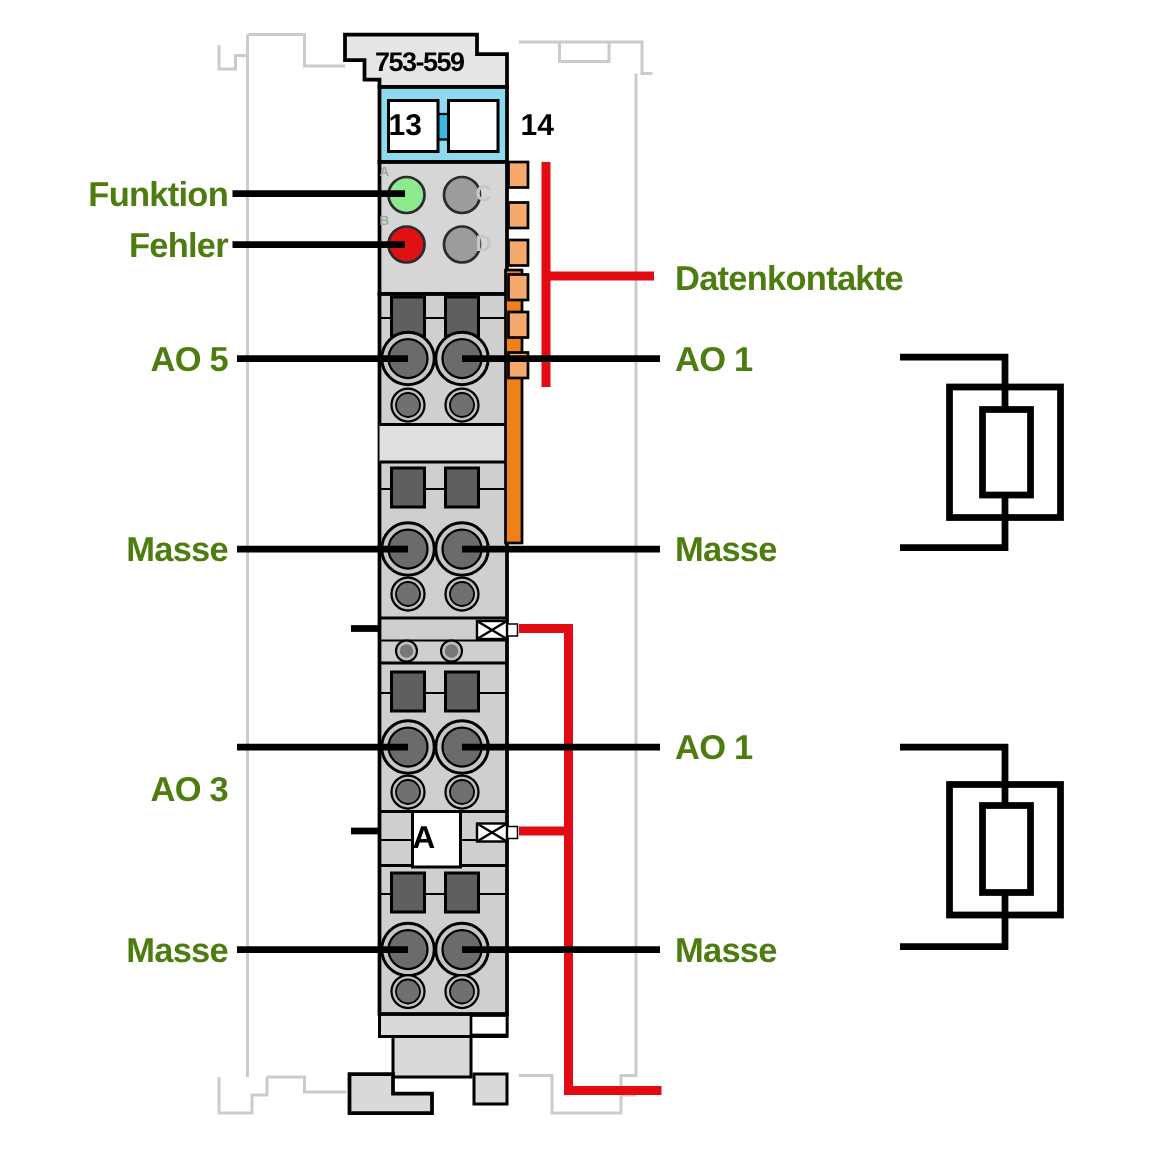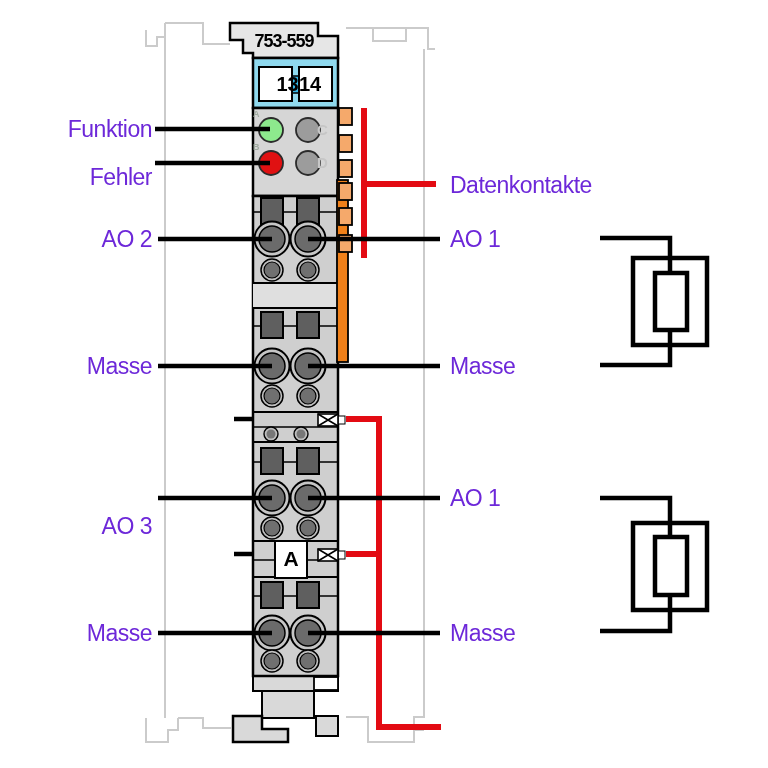--- a/index.html
+++ b/index.html
@@ -1,26 +1,26 @@
 <!DOCTYPE html>
 <html><head>
 <meta charset="utf-8">
 <style>
   html,body{margin:0;padding:0;background:#ffffff;}
   .stage{position:relative;width:768px;height:768px;background:#ffffff;overflow:hidden;
          font-family:"Liberation Sans","DejaVu Sans",sans-serif;}
   .stage svg{position:absolute;left:0;top:0;}
-  .lbl{position:absolute;height:28px;line-height:28px;font-size:23px;font-weight:400;
-       color:#6d28d9;white-space:nowrap;letter-spacing:-0.5px;}
+  .lbl{position:absolute;height:28px;line-height:28px;font-size:23px;font-weight:700;
+       color:#4d7c0f;white-space:nowrap;letter-spacing:-0.5px;}
   .lbl.l{right:616px;text-align:right;}
   .lbl.r{left:450px;text-align:center;}
-  .mtxt{position:absolute;color:#000;font-weight:700;text-align:center;white-space:nowrap;}
+  .mtxt{position:absolute;color:#000;font-weight:700;text-align:left;white-space:nowrap;}
   .part{left:250px;top:27px;width:68px;height:28px;line-height:28px;font-size:18px;letter-spacing:-1px;}
   .t13{left:259px;top:68px;width:57px;height:32px;line-height:32px;font-size:20px;}
-  .t14{left:299px;top:68px;width:14px;height:32px;line-height:32px;font-size:20px;}
+  .t14{left:299px;top:68px;width:14px;height:32px;line-height:32px;font-size:20px;padding-left:48px;}
   .abox{left:275px;top:545px;width:32px;height:28px;line-height:28px;font-size:21px;}
   .ledletter{position:absolute;font-weight:700;}
   .ab{font-size:9px;color:#9faa9f;}
   .cd{font-size:15px;color:#c6c6c6;}
 </style>
 </head>
 <body>
 
 <div class="stage">
 
@@ -215,22 +215,22 @@
 <div class="mtxt part">753-559</div>
 <div class="mtxt t13">13</div>
 <div class="mtxt t14">14</div>
 <div class="ledletter ab" style="left:253px;top:109px">A</div>
 <div class="ledletter ab" style="left:253px;top:142px">B</div>
 <div class="ledletter cd" style="left:317px;top:121px">C</div>
 <div class="ledletter cd" style="left:317px;top:154px">D</div>
 <div class="mtxt abox">A</div>
 
 <div class="lbl l" style="top:115px">Funktion</div>
-<div class="lbl l" style="top:163px">Fehler</div>
-<div class="lbl l" style="top:225px">AO 2</div>
+<div class="lbl l" style="top:149px">Fehler</div>
+<div class="lbl l" style="top:225px">AO 5</div>
 <div class="lbl l" style="top:352px">Masse</div>
 <div class="lbl l" style="top:512px">AO 3</div>
 <div class="lbl l" style="top:619px">Masse</div>
 
 <div class="lbl r" style="top:171px">Datenkontakte</div>
 <div class="lbl r" style="top:225px">AO 1</div>
 <div class="lbl r" style="top:352px">Masse</div>
 <div class="lbl r" style="top:484px">AO 1</div>
 <div class="lbl r" style="top:619px">Masse</div>
 

